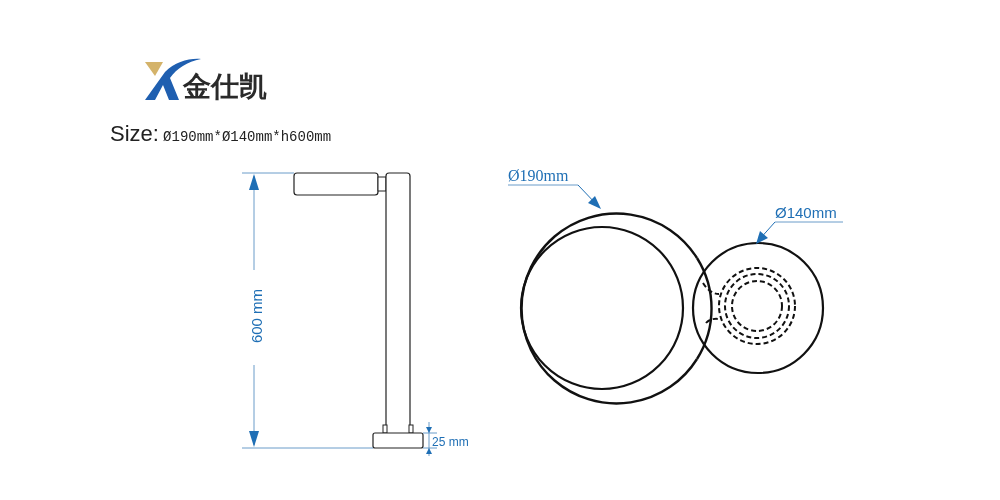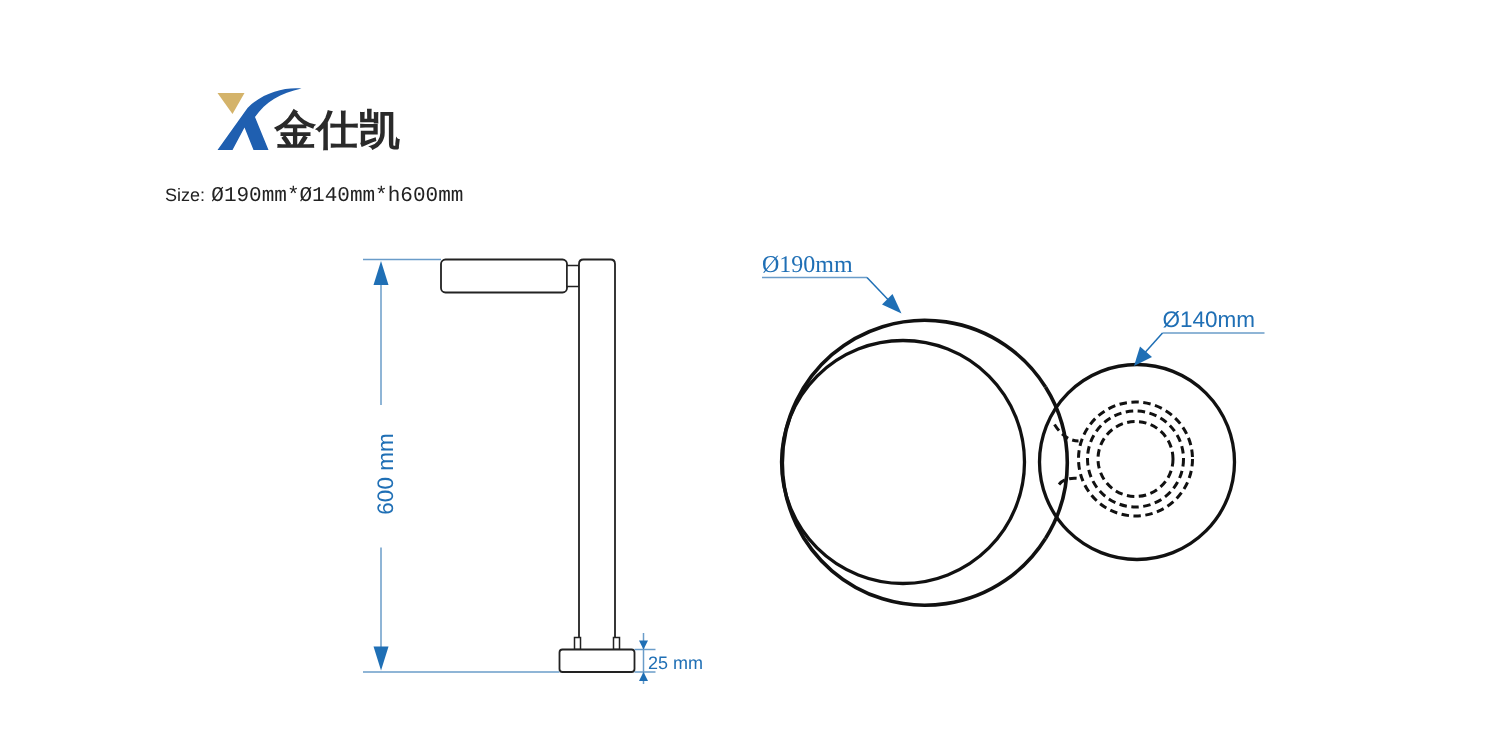--- a/index.html
+++ b/index.html
@@ -3,21 +3,21 @@
 <meta charset="utf-8">
 <style>
   html, body { margin:0; padding:0; background:#ffffff; }
   body { width:1000px; height:500px; position:relative; overflow:hidden; font-family:"Liberation Sans", sans-serif; }
   .logo { position:absolute; left:28px; top:28px; width:260px; height:80px; }
   .logo-kons { position:absolute; left:0; top:0; font-family:"Liberation Sans", sans-serif; font-weight:bold; font-size:37px; color:#2a2a2a; letter-spacing:-0.5px; line-height:37px; }
   .logo-light { position:absolute; left:0; top:35px; font-family:"Liberation Sans", sans-serif; font-size:37px; color:#2a2a2a; letter-spacing:-0.5px; line-height:37px; }
   .logo-cn { position:absolute; left:155px; top:46px; font-family:"DejaVu Sans", sans-serif; font-weight:bold; font-size:28px; color:#2a2a2a; letter-spacing:0px; line-height:26px; }
   .logo-mark { position:absolute; left:115px; top:30px; }
   .size-line { position:absolute; left:110px; top:121px; font-size:15px; color:#222; white-space:nowrap; }
-  .size-label { font-family:"Liberation Sans", sans-serif; font-size:12px; }
+  .size-label { font-family:"Liberation Sans", sans-serif; font-size:22px; }
   .size-value { font-family:Liberation Mono, monospace; font-size:14px; }
   svg.drawing { position:absolute; left:0; top:0; }
   .dim-text { font-family:"Liberation Sans", sans-serif; fill:#1f6fb5; }
   .dim-serif { font-family:"Liberation Serif", serif; fill:#1f6fb5; }
 </style>
 </head>
 <body>
 
 <div class="logo">
   <svg class="logo-mark" width="60" height="45" viewBox="0 0 60 45">

